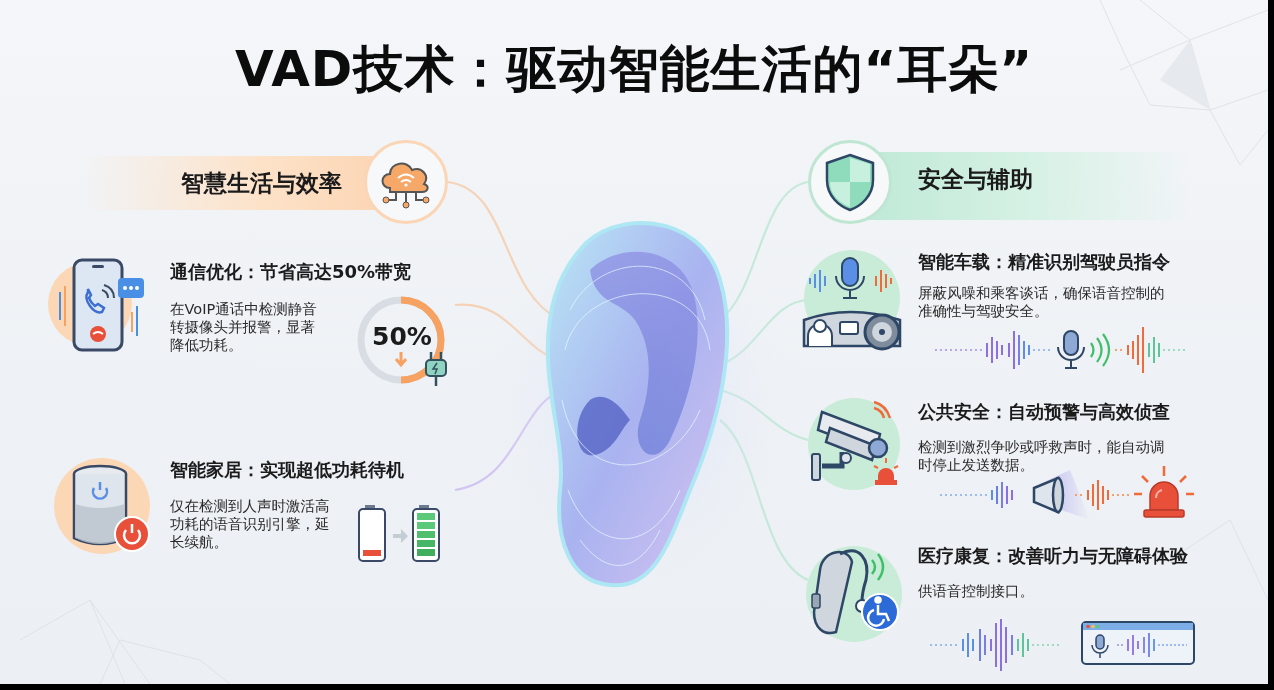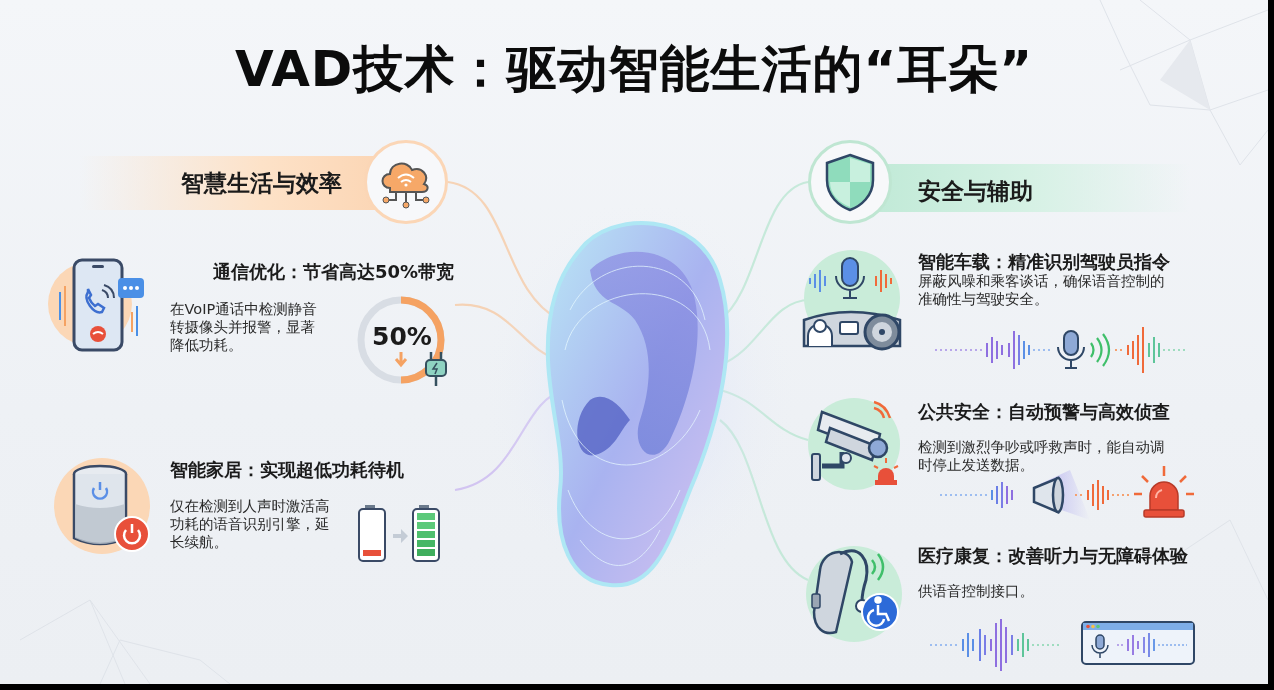--- a/index.html
+++ b/index.html
@@ -17,21 +17,21 @@
   }
   
   .sec-head-left {
     position: absolute; left: 80px; top: 156px; width: 330px; height: 54px;
     background: linear-gradient(90deg, rgba(255,230,205,0) 0%, #fde2c8 55%, #fbd3b0 100%);
   }
   .sec-head-left .label {
     position: absolute; right: 68px; top: 12px; font-size: 23px; font-weight: bold;
   }
   .sec-head-right {
-    position: absolute; left: 860px; top: 164px; width: 330px; height: 48px;
+    position: absolute; left: 860px; top: 152px; width: 330px; height: 68px;
     background: linear-gradient(90deg, #bfe9d6 0%, #d5f1e4 50%, rgba(225,245,235,0) 100%);
     font-family: Liberation Serif, serif;
   }
   .sec-head-right .label {
     position: absolute; left: 58px; top: 12px; font-size: 23px; font-weight: bold;
   }
   .badge-circle {
     position: absolute; width: 84px; height: 84px; border-radius: 50%;
     background: #f7f8fa; display: flex; align-items: center; justify-content: center;
   }
@@ -108,21 +108,21 @@
       <circle cx="54" cy="78" r="8" fill="#e8503a"></circle>
       <path d="M49,78 q5,-4 10,0" stroke="#fff" stroke-width="2" fill="none"></path>
       <g stroke-width="2">
         <line x1="16" y1="36" x2="16" y2="64" stroke="#4a8fe6"></line>
         <line x1="21" y1="30" x2="21" y2="70" stroke="#f5a262"></line>
         <line x1="88" y1="56" x2="88" y2="76" stroke="#f5a262"></line>
         <line x1="93" y1="50" x2="93" y2="80" stroke="#4a8fe6"></line>
       </g>
     </svg>
   </div>
-  <div class="item-title" style="left:170px;top:260px;margin-left:43px;">通信优化：节省高达50%带宽</div>
+  <div class="item-title" style="left:170px;top:260px;">通信优化：节省高达50%带宽</div>
   <div class="item-desc" style="left:170px;top:300px;">
     <div>在VoIP通话中检测静音</div>
     <div>转摄像头并报警，显著</div>
     <div>降低功耗。</div>
   </div>
   <div style="position:absolute;left:356px;top:292px;width:100px;height:98px;">
     <svg width="100" height="98" viewBox="0 0 100 98">
       <circle cx="45" cy="48" r="40" fill="none" stroke="#d8dde4" stroke-width="7"></circle>
       <path d="M45,8 A40,40 0 0 1 45,88" fill="none" stroke="#f5a262" stroke-width="7"></path>
       <path d="M45,60 v12 m-5,-5 l5,6 5,-6" stroke="#f5a262" stroke-width="3" fill="none"></path>
@@ -232,21 +232,21 @@
       <path d="M4,70 Q50,54 100,70 V96 H4 Z" fill="#cfd6de" stroke="#2f4766" stroke-width="2.5"></path>
       <path d="M8,96 v-10 a12,12 0 0 1 24,0 v10" fill="#fff" stroke="#2f4766" stroke-width="2"></path>
       <circle cx="20" cy="76" r="6" fill="#fff" stroke="#2f4766" stroke-width="2"></circle>
       <rect x="40" y="72" width="18" height="12" rx="2" fill="#fff" stroke="#2f4766" stroke-width="2"></rect>
       <circle cx="82" cy="82" r="17" fill="#7e8c9c" stroke="#2f4766" stroke-width="3"></circle>
       <circle cx="82" cy="82" r="10" fill="#cfd6de"></circle>
       <circle cx="82" cy="82" r="3" fill="#2f4766"></circle>
     </svg>
   </div>
   <div class="item-title" style="left:918px;top:250px;">智能车载：精准识别驾驶员指令</div>
-  <div class="item-desc" style="left:918px;top:272px;">
+  <div class="item-desc" style="left:918px;top:284px;">
     <div>屏蔽风噪和乘客谈话，确保语音控制的</div>
     <div>准确性与驾驶安全。</div>
   </div>
   <svg style="position:absolute;left:925px;top:325px" width="280" height="50">
     <g stroke-width="2">
       <line x1="10" y1="25" x2="60" y2="25" stroke="#b8a6ea" stroke-dasharray="2,3"></line>
       <line x1="62" y1="18" x2="62" y2="32" stroke="#8e6fe0"></line>
         <line x1="67" y1="12" x2="67" y2="38" stroke="#8e6fe0"></line>
       <line x1="72" y1="16" x2="72" y2="34" stroke="#8e6fe0"></line>
         <line x1="77" y1="20" x2="77" y2="30" stroke="#8e6fe0"></line>

